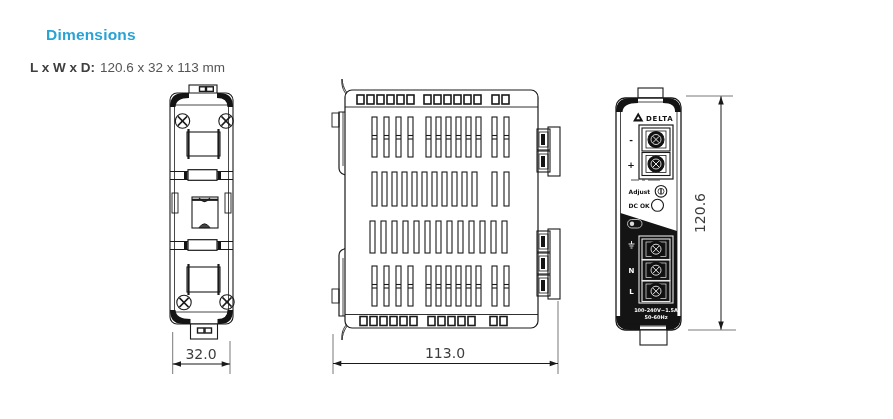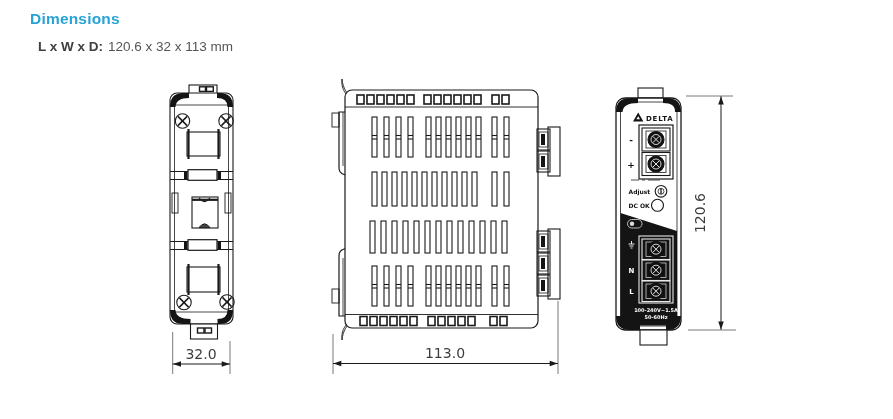--- a/index.html
+++ b/index.html
@@ -1,19 +1,19 @@
 <!DOCTYPE html>
 <html><head>
 <meta charset="utf-8">
 <style>
   html,body{margin:0;padding:0;background:#ffffff;}
   body{width:893px;height:419px;position:relative;font-family:"Liberation Sans",sans-serif;overflow:hidden;}
   .header{position:absolute;left:30px;top:10px;}
-  .header h2{margin:0;font-size:15.5px;font-weight:bold;letter-spacing:.2px;color:#29a3d6;}
-  .header p{margin:11px 0 0 8px;font-size:13.5px;color:#555555;}
+  .header h2{margin:16px;font-size:15.5px;font-weight:bold;letter-spacing:.2px;color:#29a3d6;}
+  .header p{margin:11px 0 0 0;font-size:13.5px;color:#555555;}
   .header .b{font-weight:bold;color:#3f3f3f;margin-right:5px;}
   svg.drawing{position:absolute;left:0;top:0;}
   .dimtext{font-family:"DejaVu Sans",sans-serif;font-size:14px;fill:#3d3d3d;}
   .paneltext{font-family:"DejaVu Sans",sans-serif;font-weight:bold;}
 </style>
 </head>
 <body>
 
 <div class="header">
   <h2>Dimensions</h2>

